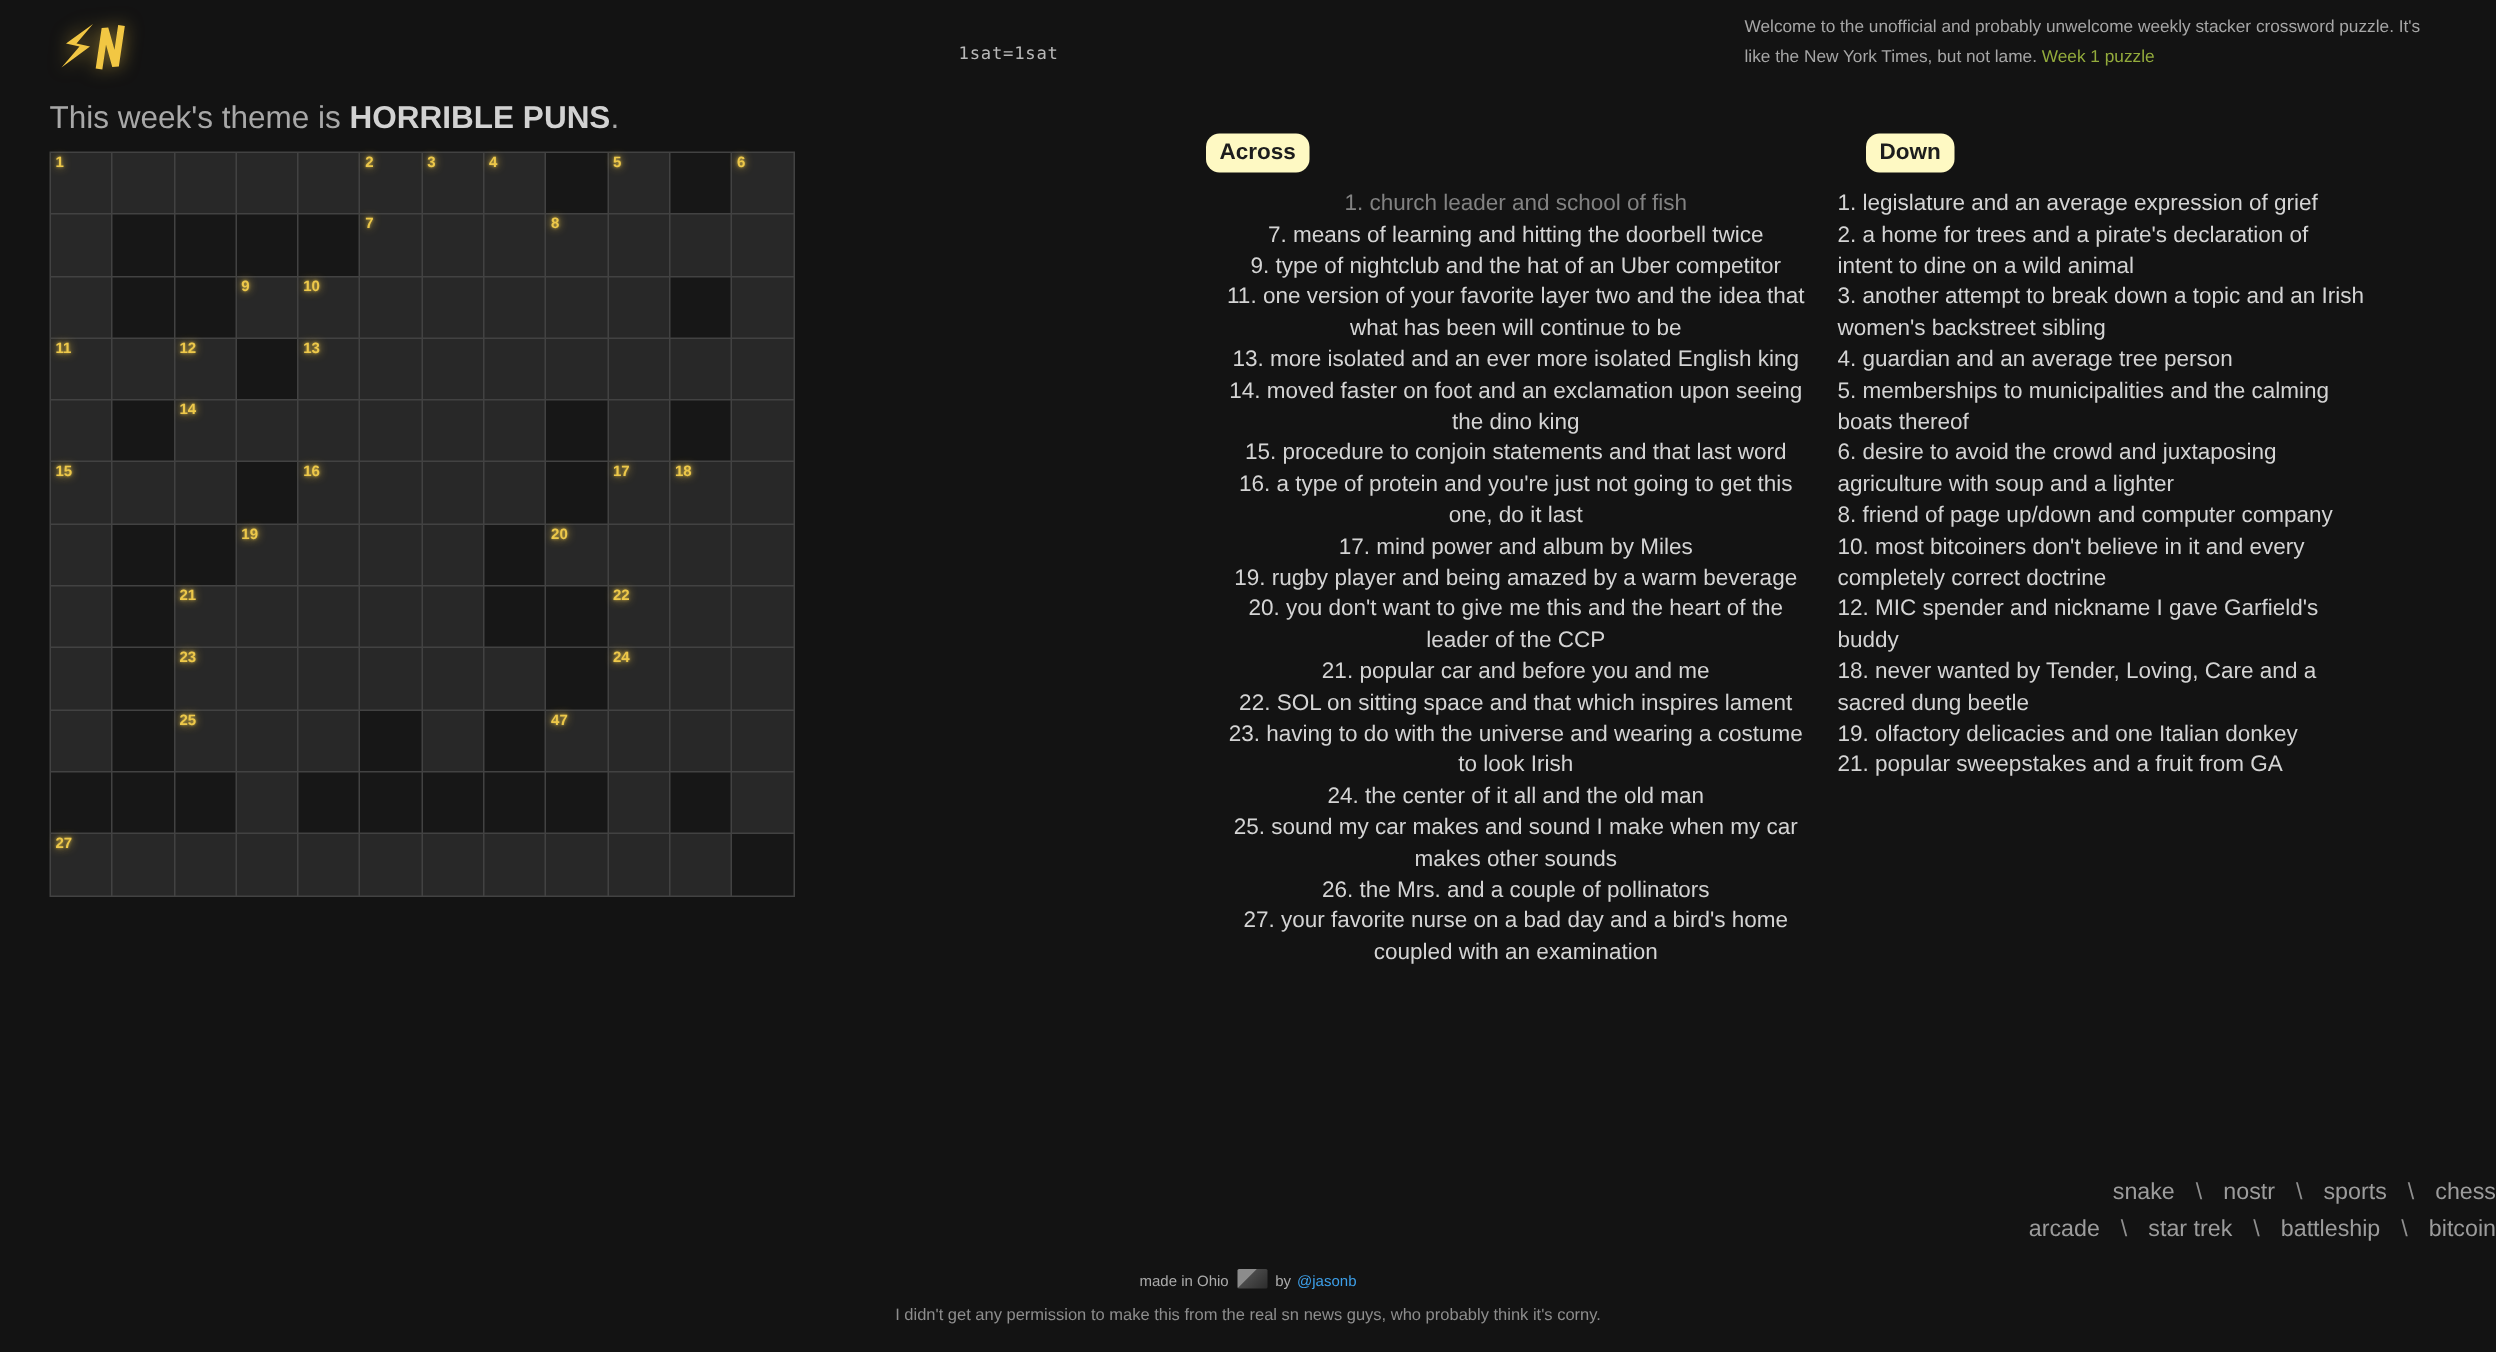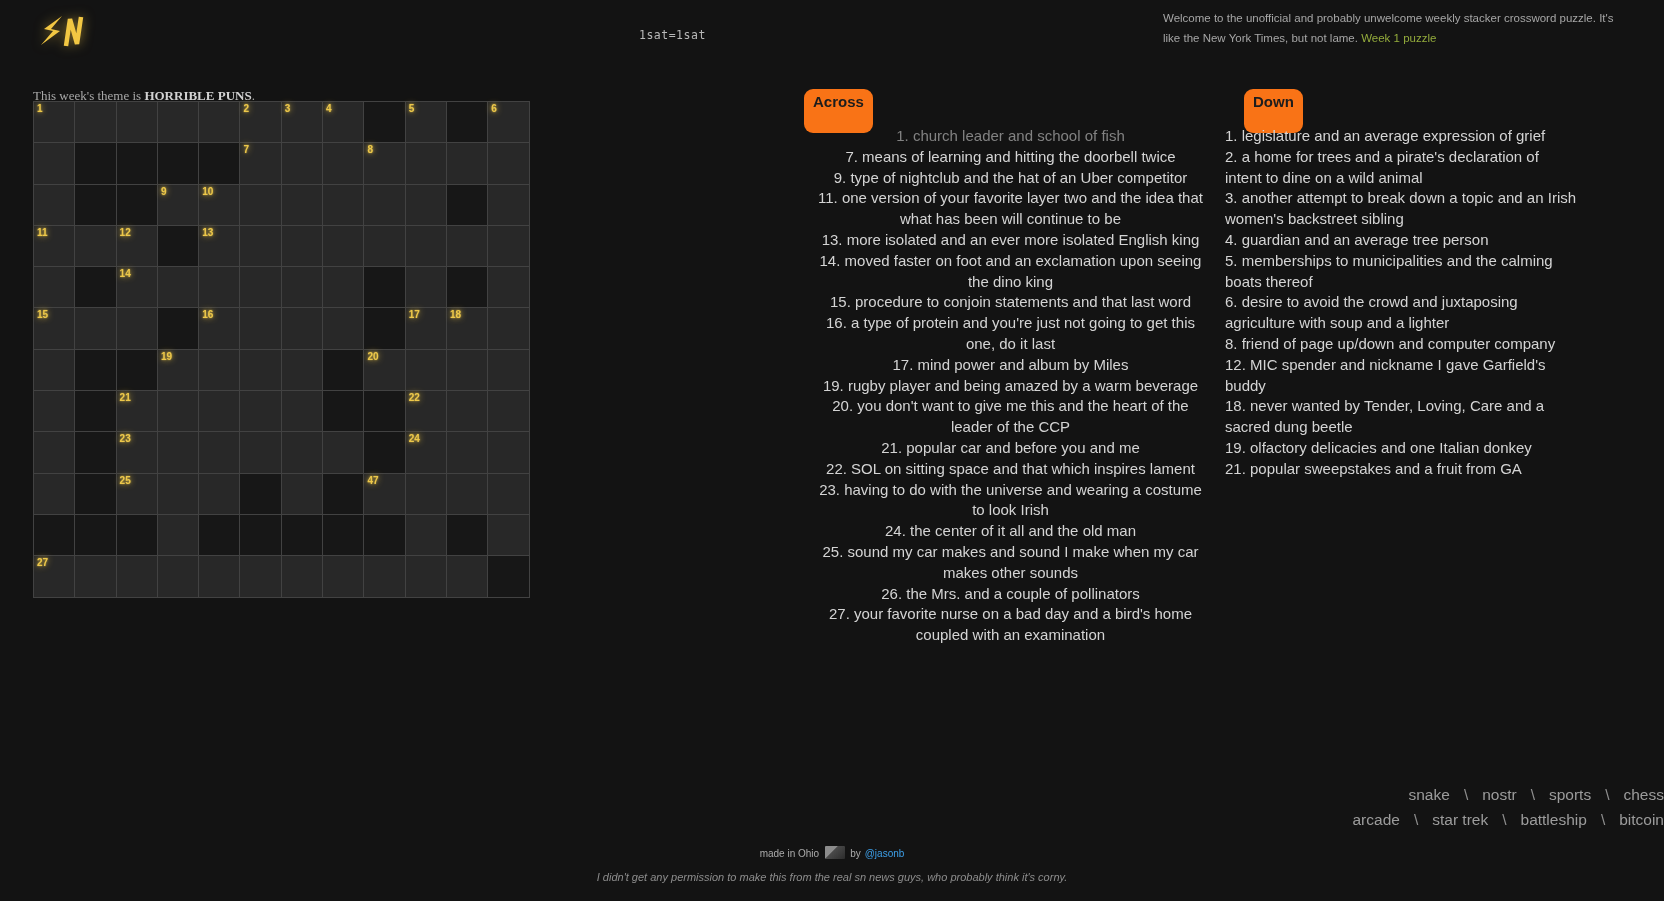--- a/index.html
+++ b/index.html
@@ -23,21 +23,21 @@
     position:absolute; left:639px; top:28px;
     font-family:"DejaVu Sans Mono", monospace;
     font-size:11.5px; color:#b8b8b8; letter-spacing:.5px;
   }
   .welcome {
     position:absolute; left:1163px; top:9px; width:480px;
     font-size:11.5px; line-height:19.5px; color:#a6a6a6;
   }
   .welcome a { color:#93ab3c; }
 
-  .theme { position:absolute; left:33px; top:88px; font-size:13px; color:#a8a8a8;font-family:Liberation Serif, serif; }
+  .theme { position:absolute; left:33px; top:67px; font-size:21px; color:#a8a8a8; }
   .theme strong { color:#d2d2d2; font-weight:700; }
 
   
   .grid {
     position:absolute; left:33px; top:101px;
     display:grid;
     grid-template-columns:repeat(12, 40.3px);
     grid-auto-rows:40.3px;
     gap:1px; padding:1px;
     background:#424242;
@@ -47,23 +47,23 @@
   .cell.block { background:#171717; cursor:default; }
   .cell .num {
     position:absolute; top:1px; left:3px;
     font-size:10px; font-weight:700; color:#edc84a;
     text-shadow:0 0 6px rgba(237,200,74,.9), 0 0 2px rgba(237,200,74,.7);
   }
 
   
   .chip {
     position:absolute; top:89px;
-    background:#f97316; color:#1d1d1d;
+    background:#fef9c3; color:#1d1d1d;
     font-size:15px; font-weight:700;
-    padding:4px 9px 23px; border-radius:9px;
+    padding:4px 9px 5px; border-radius:9px;
     cursor:pointer;
   }
   .chip.across { left:804px; }
   .chip.down  { left:1244px; }
   .cluelist {
     position:absolute; top:126px;
     font-size:15px; line-height:20.8px; color:#d4d4d4;
   }
   .cluelist.across { left:783px; width:455px;text-align:center; }
   .cluelist.down  { left:1225px; width:420px; }
@@ -87,21 +87,21 @@
   .madein .flag {
     display:inline-block; width:20px; height:13px; vertical-align:-2px;
     margin:0 5px 0 6px; border-radius:1px;
     background:linear-gradient(135deg,#8c8c8c 0%,#8c8c8c 38%,#4a4a4a 40%,#2c2c2c 100%);
   }
   .madein .by { margin-right:4px; }
   .madein a { color:#3d9fe8; }
 
   .disclaimer {
     position:absolute; left:0; right:0; top:871px; text-align:center;
-    font-size:11px; color:#8d8d8d;font-style:italic;
+    font-size:11px; color:#8d8d8d;
   }
 </style>
 </head>
 <body>
 
 <div class="logo">
   <svg width="44" height="34" viewBox="0 0 44 34">
     <path d="M22 1 L4 14 L13 16 L1 30 L20 16 L11 14 Z" fill="#f2c743"></path>
     <polyline points="26,31 30,4 37,29 41,2" fill="none" stroke="#f2c743" stroke-width="4.5"></polyline>
   </svg>
@@ -352,20 +352,22 @@
     <div class="clue">2. a home for trees and a pirate's declaration of
 intent to dine on a wild animal</div>
     <div class="clue">3. another attempt to break down a topic and an Irish
 women's backstreet sibling</div>
     <div class="clue">4. guardian and an average tree person</div>
     <div class="clue">5. memberships to municipalities and the calming
 boats thereof</div>
     <div class="clue">6. desire to avoid the crowd and juxtaposing
 agriculture with soup and a lighter</div>
     <div class="clue">8. friend of page up/down and computer company</div>
+    <div class="clue">10. most bitcoiners don't believe in it and every
+completely correct doctrine</div>
     <div class="clue">12. MIC spender and nickname I gave Garfield's
 buddy</div>
     <div class="clue">18. never wanted by Tender, Loving, Care and a
 sacred dung beetle</div>
     <div class="clue">19. olfactory delicacies and one Italian donkey</div>
     <div class="clue">21. popular sweepstakes and a fruit from GA</div>
   </div>
 
 <div class="linksrow r1"><a class="lnk">snake</a><span class="sep">\</span><a class="lnk">nostr</a><span class="sep">\</span><a class="lnk">sports</a><span class="sep">\</span><a class="lnk">chess</a></div>
 <div class="linksrow r2"><a class="lnk">arcade</a><span class="sep">\</span><a class="lnk">star trek</a><span class="sep">\</span><a class="lnk">battleship</a><span class="sep">\</span><a class="lnk">bitcoin</a></div>

